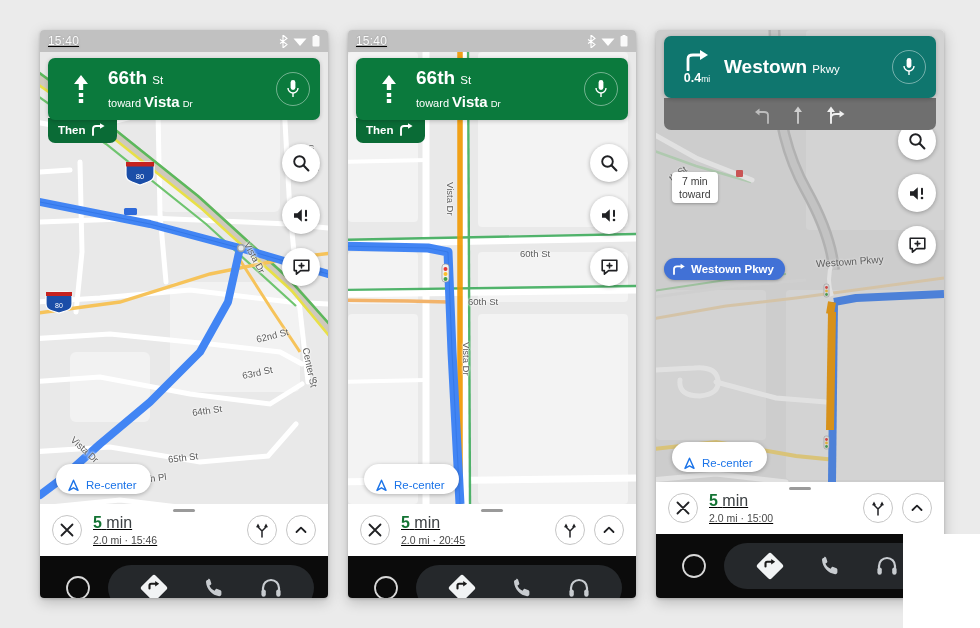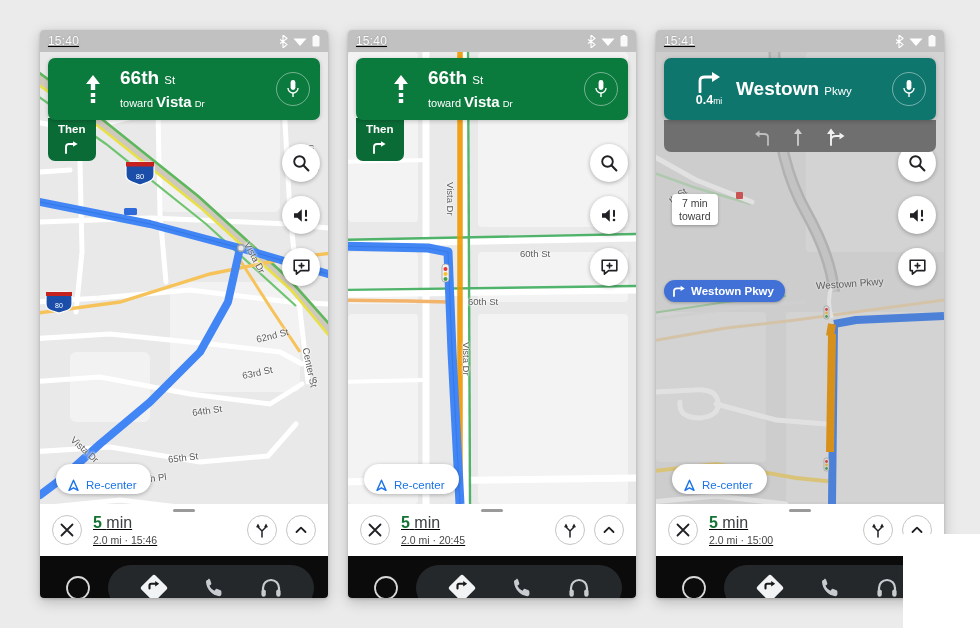--- a/index.html
+++ b/index.html
@@ -51,21 +51,21 @@
   }
 
   
   .dim { position: absolute; inset: 0; background: rgba(120,120,120,.22); pointer-events: none; z-index: 5; }
 
   
   .navhead {
     position: absolute; left: 8px; right: 8px; top: 6px;
     background: #0b7a3d; border-radius: 7px;
     display: flex; align-items: center;
-    padding: 9px 10px 9px 24px; min-height: 62px;
+    padding: 9px 10px 9px 12px; min-height: 62px;
     z-index: 20; box-shadow: 0 1px 4px rgba(0,0,0,.22);
   }
   .navhead.gray { background: #0f766e; justify-content: flex-end; }
   .nh-icon { width: 42px; flex: 0 0 42px; display: flex; flex-direction: column; align-items: center; color: #fff; }
   .nh-dist { font-size: 12.5px; font-weight: bold; color: #fff; margin-top: 1px; line-height: 1; }
   .nh-dist .u { font-size: 8.5px; font-weight: normal; }
   .nh-text { flex: 1 1 auto; padding-left: 6px; overflow: hidden; }
   .nh-l1 { color: #fff; font-size: 19px; font-weight: bold; line-height: 1.15; white-space: nowrap; }
   .nh-l1 .sfx { font-size: 11.5px; font-weight: normal; }
   .nh-l2 { color: #fff; font-size: 11px; line-height: 1.3; margin-top: 3px; white-space: nowrap; }
@@ -83,21 +83,21 @@
     background: #6f6f6f; border-radius: 0 0 7px 7px;
     height: 32px; display: flex; align-items: center; justify-content: center;
     gap: 14px; z-index: 19; padding-top: 2px;
   }
 
   
   .thenbox {
     position: absolute; left: 8px; top: 66px;
     background: #0a6b36; color: #fff; border-radius: 0 0 7px 7px;
     padding: 5px 11px 7px 10px; font-size: 11.5px; font-weight: bold;
-    display: flex; align-items: center; gap: 6px; z-index: 19; flex-direction: column;
+    display: flex; align-items: center; gap: 6px; z-index: 19;
   }
 
   
   .ctrls { position: absolute; right: 8px; top: 92px; z-index: 18; display: flex; flex-direction: column; gap: 14px; }
   .ctrl {
     width: 38px; height: 38px; border-radius: 50%; background: #fff;
     display: flex; align-items: center; justify-content: center;
     box-shadow: 0 1px 4px rgba(0,0,0,.3);
   }
 
@@ -556,35 +556,20 @@
               <rect x="2.4" y="13.4" width="4.4" height="7.4" rx="2.2" fill="#c8ccd0"></rect>
               <rect x="17.2" y="13.4" width="4.4" height="7.4" rx="2.2" fill="#c8ccd0"></rect>
             </svg>
         </span>
       </div>
     </div>
   </div>
 
   <div class="phone" id="phone3">
 
-    <div class="statusbar">
-      <span class="clock">15:41</span>
-      <span class="sys">
-        <svg width="9" height="13" viewBox="0 0 9 13">
-            <path d="M4 0 L8 3.5 L4 6.5 L4 0 M4 6.5 L8 9.5 L4 13 L4 6.5 M4 6.5 L1 4.5 M4 6.5 L1 8.5" stroke="#fff" stroke-width="1.1" fill="none"></path>
-          </svg>
-        <svg width="14" height="11" viewBox="0 0 14 11">
-            <path d="M0.5 2.5 L7 10 L13.5 2.5 Z" fill="#fff"></path>
-          </svg>
-        <svg width="8" height="12" viewBox="0 0 8 12">
-            <rect x="0.5" y="1" width="7" height="10.5" rx="1" fill="#fff" opacity=".9"></rect>
-            <rect x="2.5" y="0" width="3" height="1.4" fill="#fff"></rect>
-          </svg>
-      </span>
-    </div>
 
     <div class="mapwrap">
       <div class="map">
         <svg viewBox="0 0 288 452" preserveAspectRatio="none">
           <rect width="288" height="452" fill="#e6e6e6"></rect>
           <g fill="#ededed">
             <rect x="130" y="260" width="160" height="190" rx="4"></rect>
             <rect x="0" y="260" width="110" height="150" rx="4"></rect>
             <rect x="150" y="0" width="140" height="200" rx="4"></rect>
           </g>

